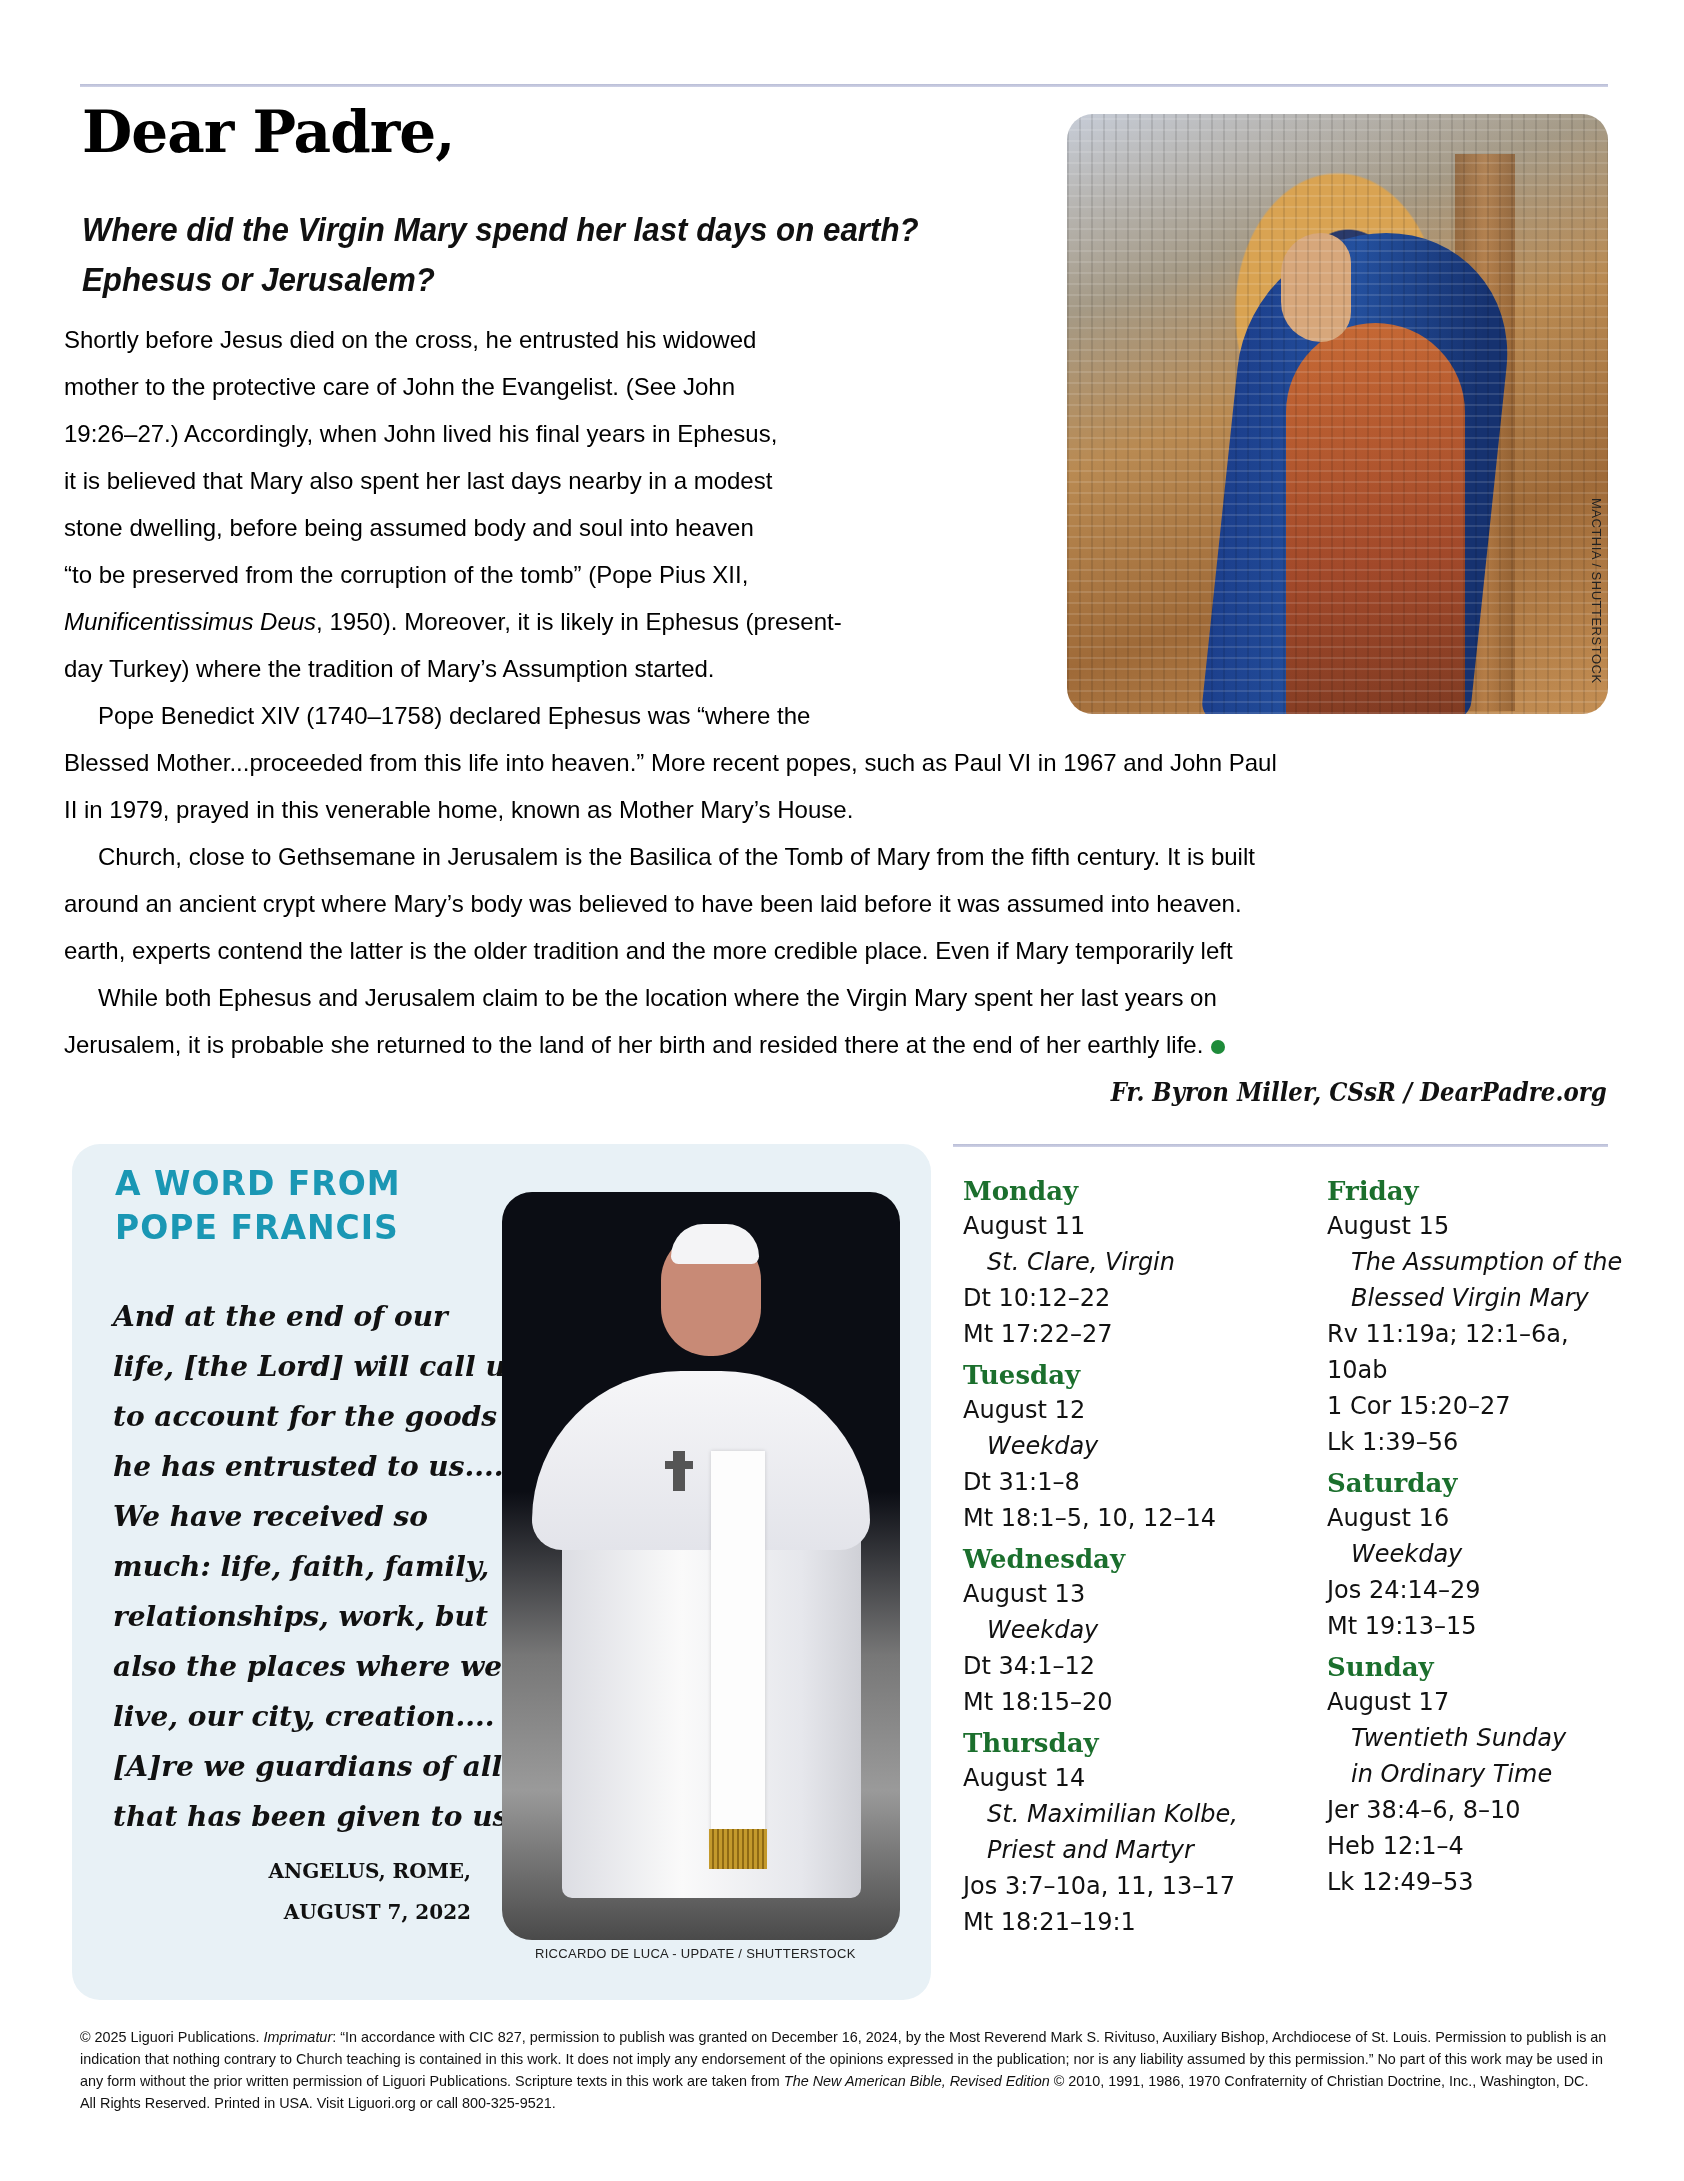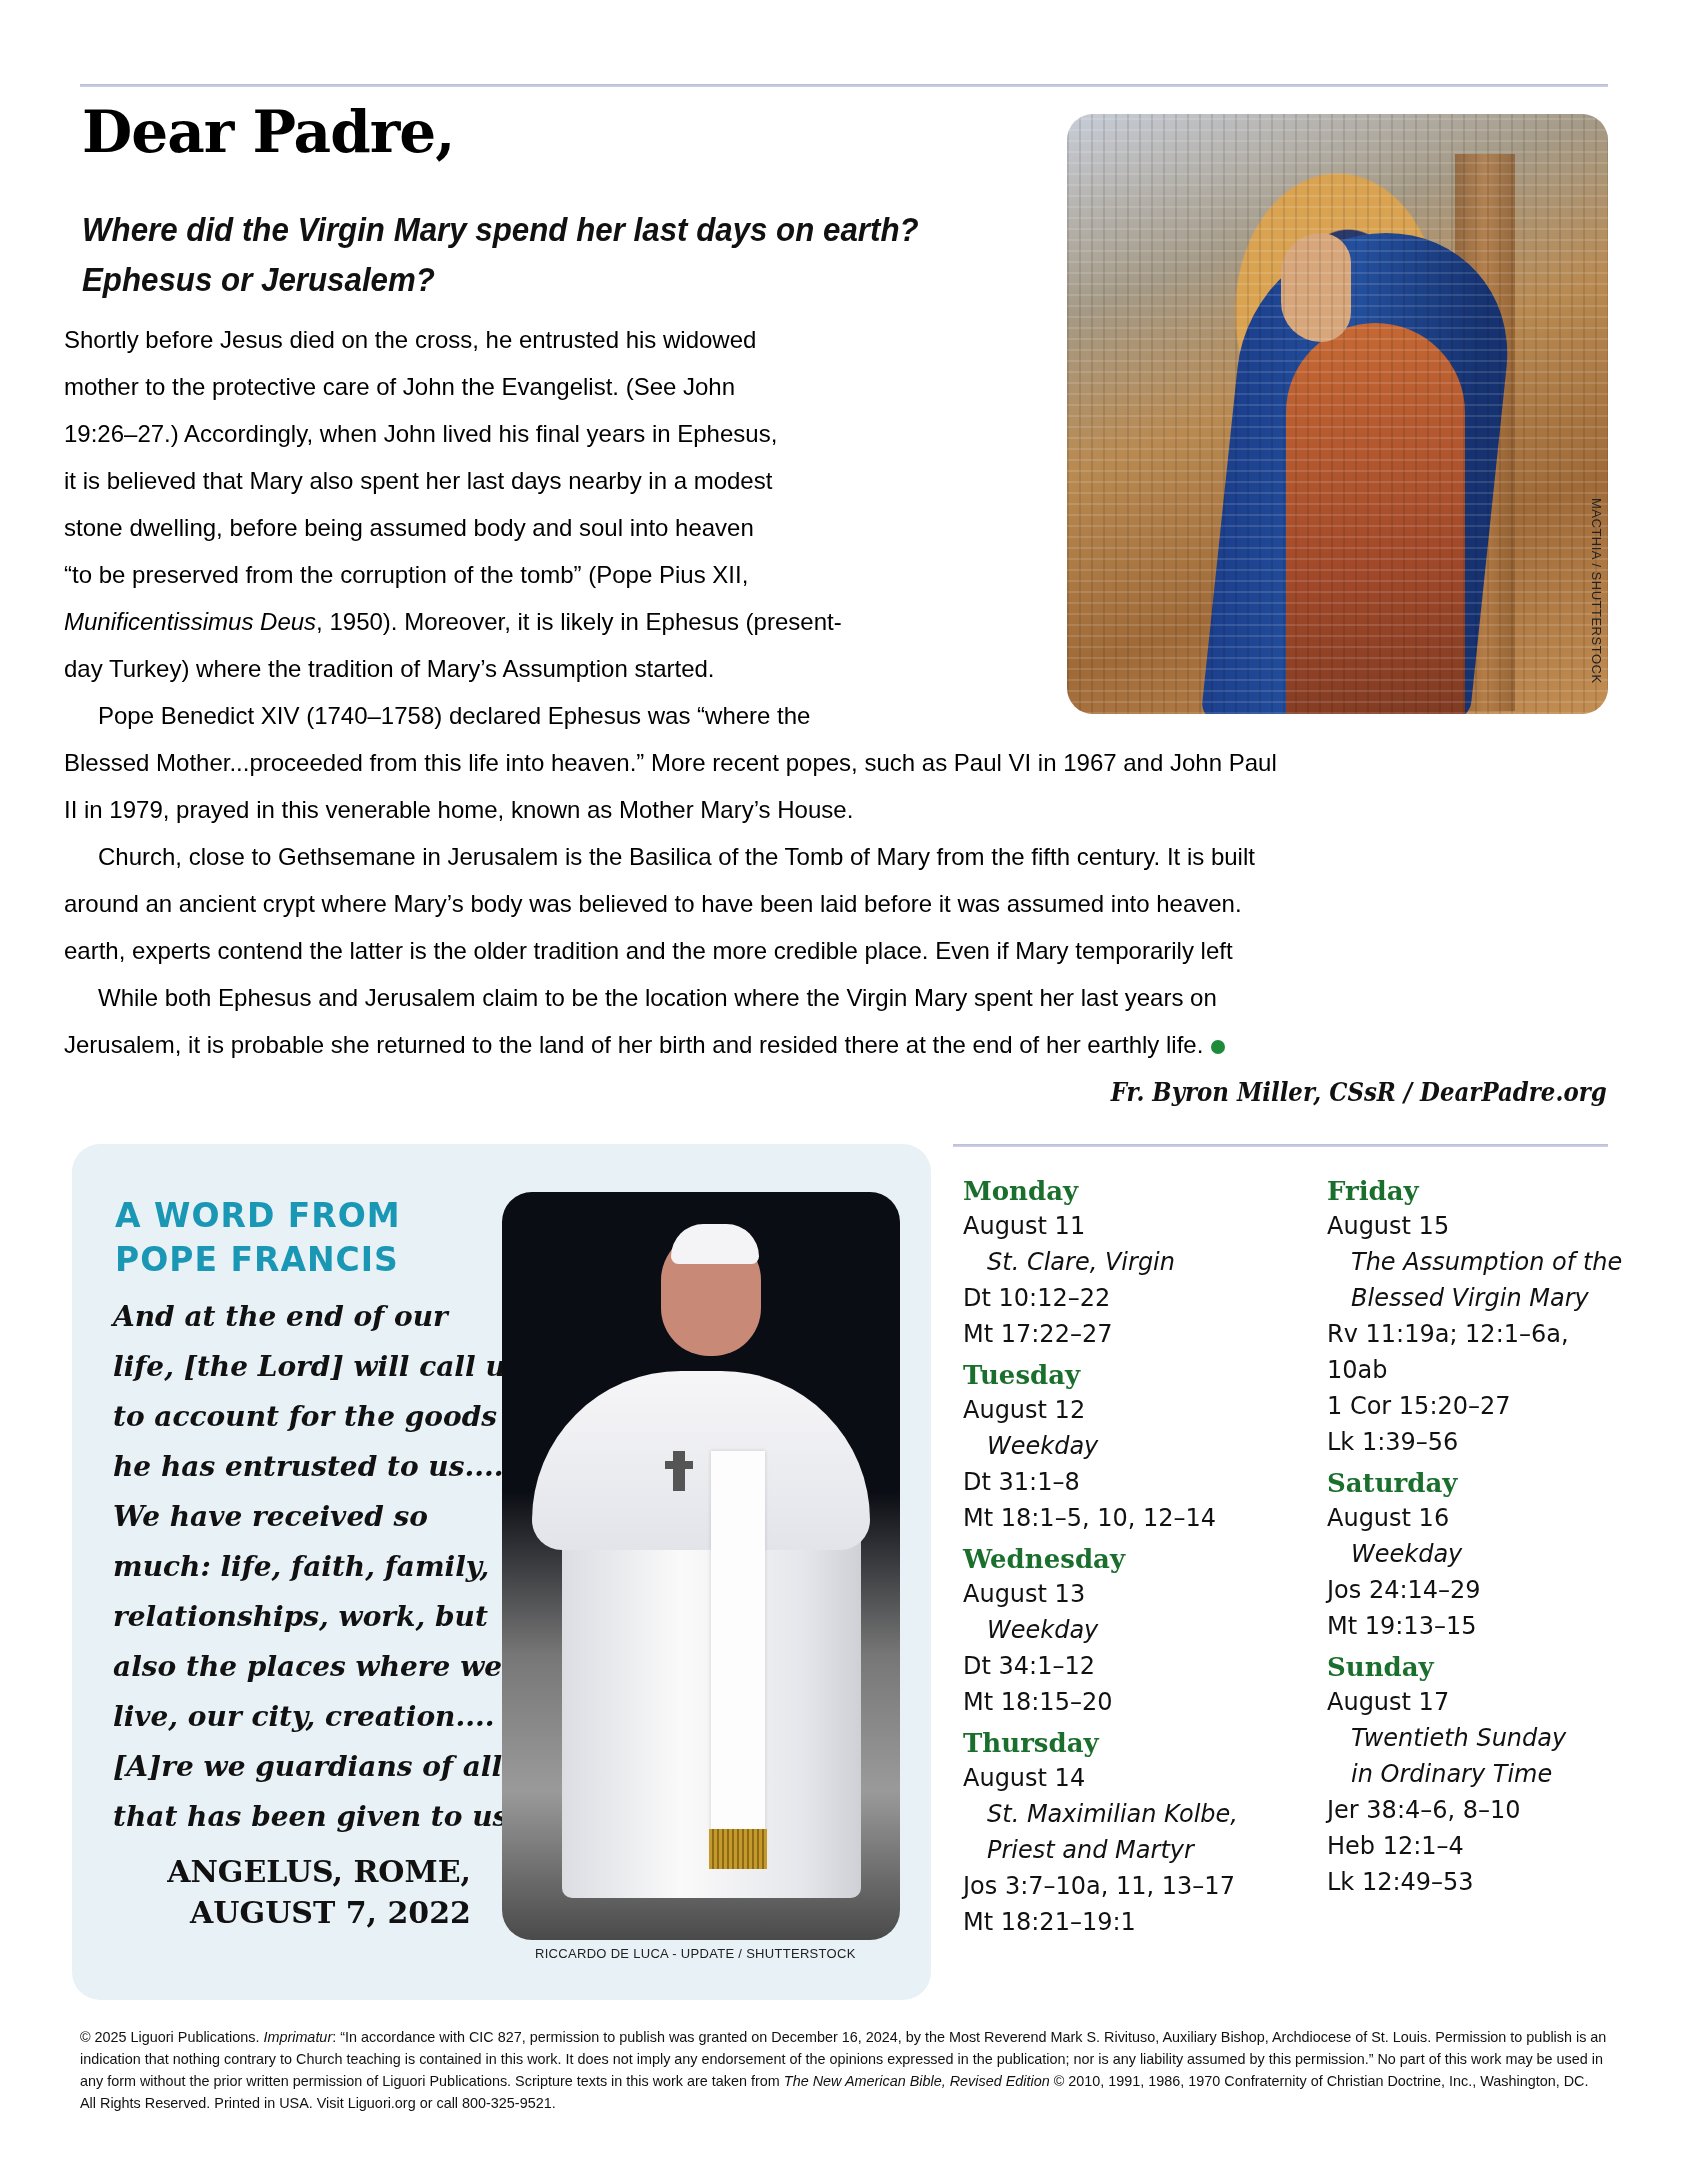--- a/index.html
+++ b/index.html
@@ -40,27 +40,27 @@
       repeating-linear-gradient(90deg, rgba(0,0,0,0.10) 0 2px, transparent 2px 12px); }
   .mosaic-credit { position: absolute; left: 1604px; top: 498px; font-family: "Liberation Sans", sans-serif; font-size: 13px;
     color: #222; letter-spacing: 0.5px; transform: rotate(90deg); transform-origin: left top; white-space: nowrap; }
 
   .signature { position: absolute; right: 78px; top: 1077px; font-family: "DejaVu Serif", "Liberation Serif", serif;
     font-style: italic; font-weight: bold; font-size: 26px; color: #111; transform: scaleX(0.88); transform-origin: right top; }
 
   .cal-rule { position: absolute; left: 953px; top: 1144px; width: 655px; height: 3px; background: linear-gradient(#b9bdd6, #cfd2e6); }
 
   .pope-box { position: absolute; left: 72px; top: 1144px; width: 859px; height: 856px; border-radius: 28px; background: #e8f1f6; }
-  .pope-heading { position: absolute; left: 115px; top: 1194px; font-family: "DejaVu Sans", "Liberation Sans", sans-serif;
+  .pope-heading { position: absolute; left: 115px; top: 1162px; font-family: "DejaVu Sans", "Liberation Sans", sans-serif;
     font-weight: bold; font-size: 33px; line-height: 44px; color: #1a97b4; letter-spacing: 1px; }
   .pope-quote { position: absolute; left: 113px; top: 1292px; width: 378px; font-family: "DejaVu Serif", "Liberation Serif", serif;
     font-style: italic; font-weight: bold; font-size: 28px; line-height: 50px; color: #111; }
   .pope-quote span { display: block; white-space: nowrap; }
   .pope-attrib { position: absolute; right: 1214px; top: 1851px; text-align: right; font-family: "DejaVu Serif", "Liberation Serif", serif;
-    font-weight: bold; font-size: 30px; line-height: 41px; color: #111; }
+    font-weight: bold; font-size: 20px; line-height: 41px; color: #111; }
   .pope-attrib span { display: block; white-space: nowrap; }
 
   .pope-photo { position: absolute; left: 502px; top: 1192px; width: 398px; height: 748px; border-radius: 30px; overflow: hidden;
     background: linear-gradient(180deg, #0b0d14 0%, #0b0d14 40%, #777 62%, #9a9a9a 80%, #4a4a4a 100%); }
   .pope-photo .robe { position: absolute; left: 60px; top: 189px; width: 299px; height: 517px; border-radius: 119px 119px 10px 10px;
     background: linear-gradient(90deg, #dcdde3, #fafafa 40%, #e6e7ec 80%, #cfd0d6); }
   .pope-photo .cape { position: absolute; left: 30px; top: 179px; width: 338px; height: 179px; border-radius: 149px 149px 30px 30px;
     background: linear-gradient(180deg, #f6f6f8, #e3e4ea); }
   .pope-photo .head { position: absolute; left: 159px; top: 40px; width: 100px; height: 124px; border-radius: 48px; background: #c88a76; }
   .pope-photo .zucchetto { position: absolute; left: 169px; top: 32px; width: 88px; height: 40px; border-radius: 44px 44px 10px 10px; background: #f4f4f6; }

